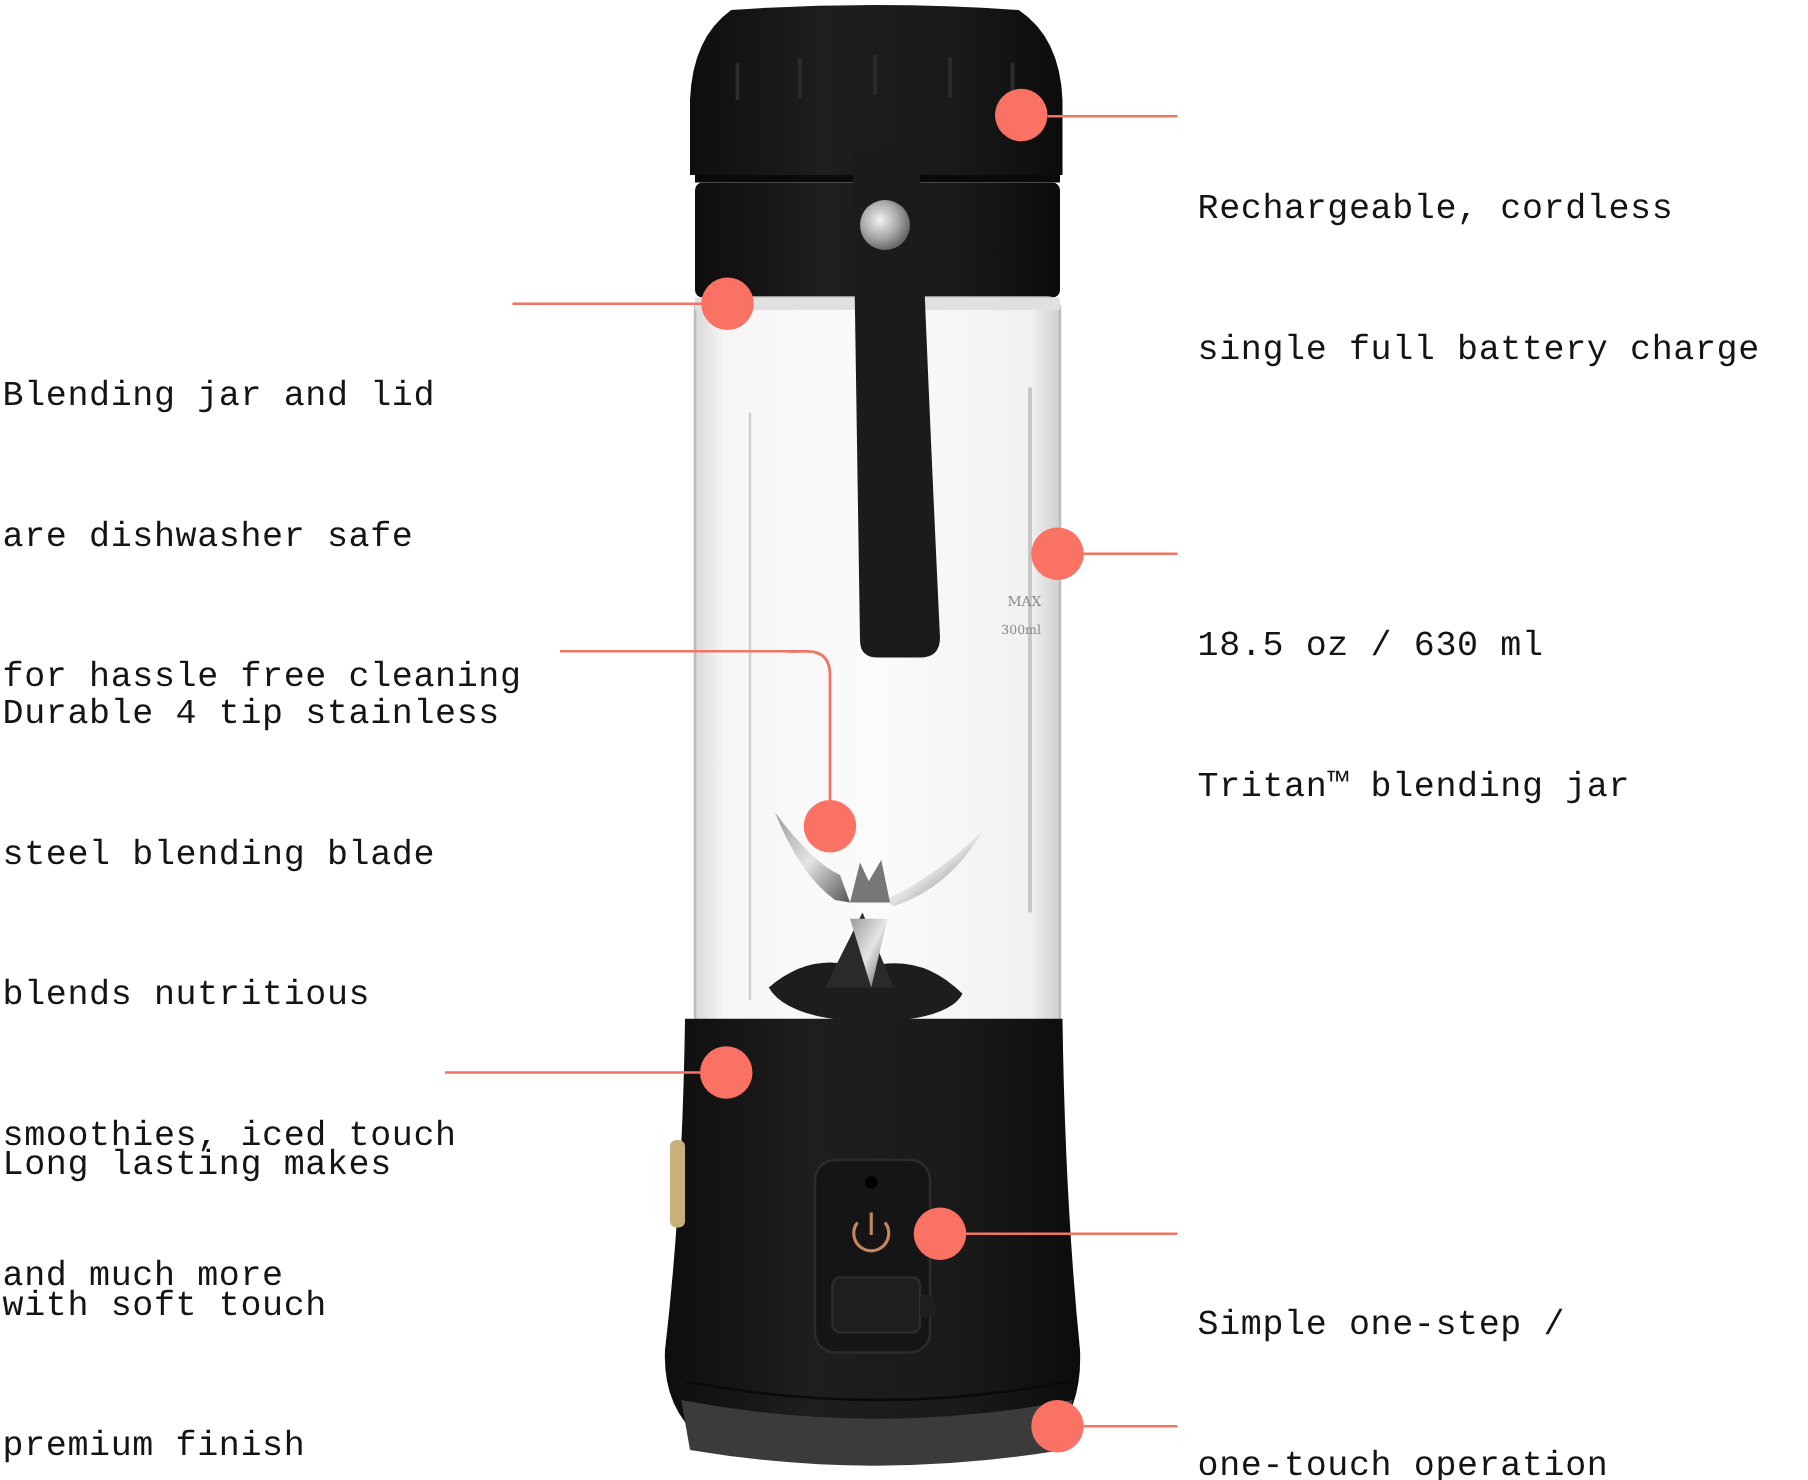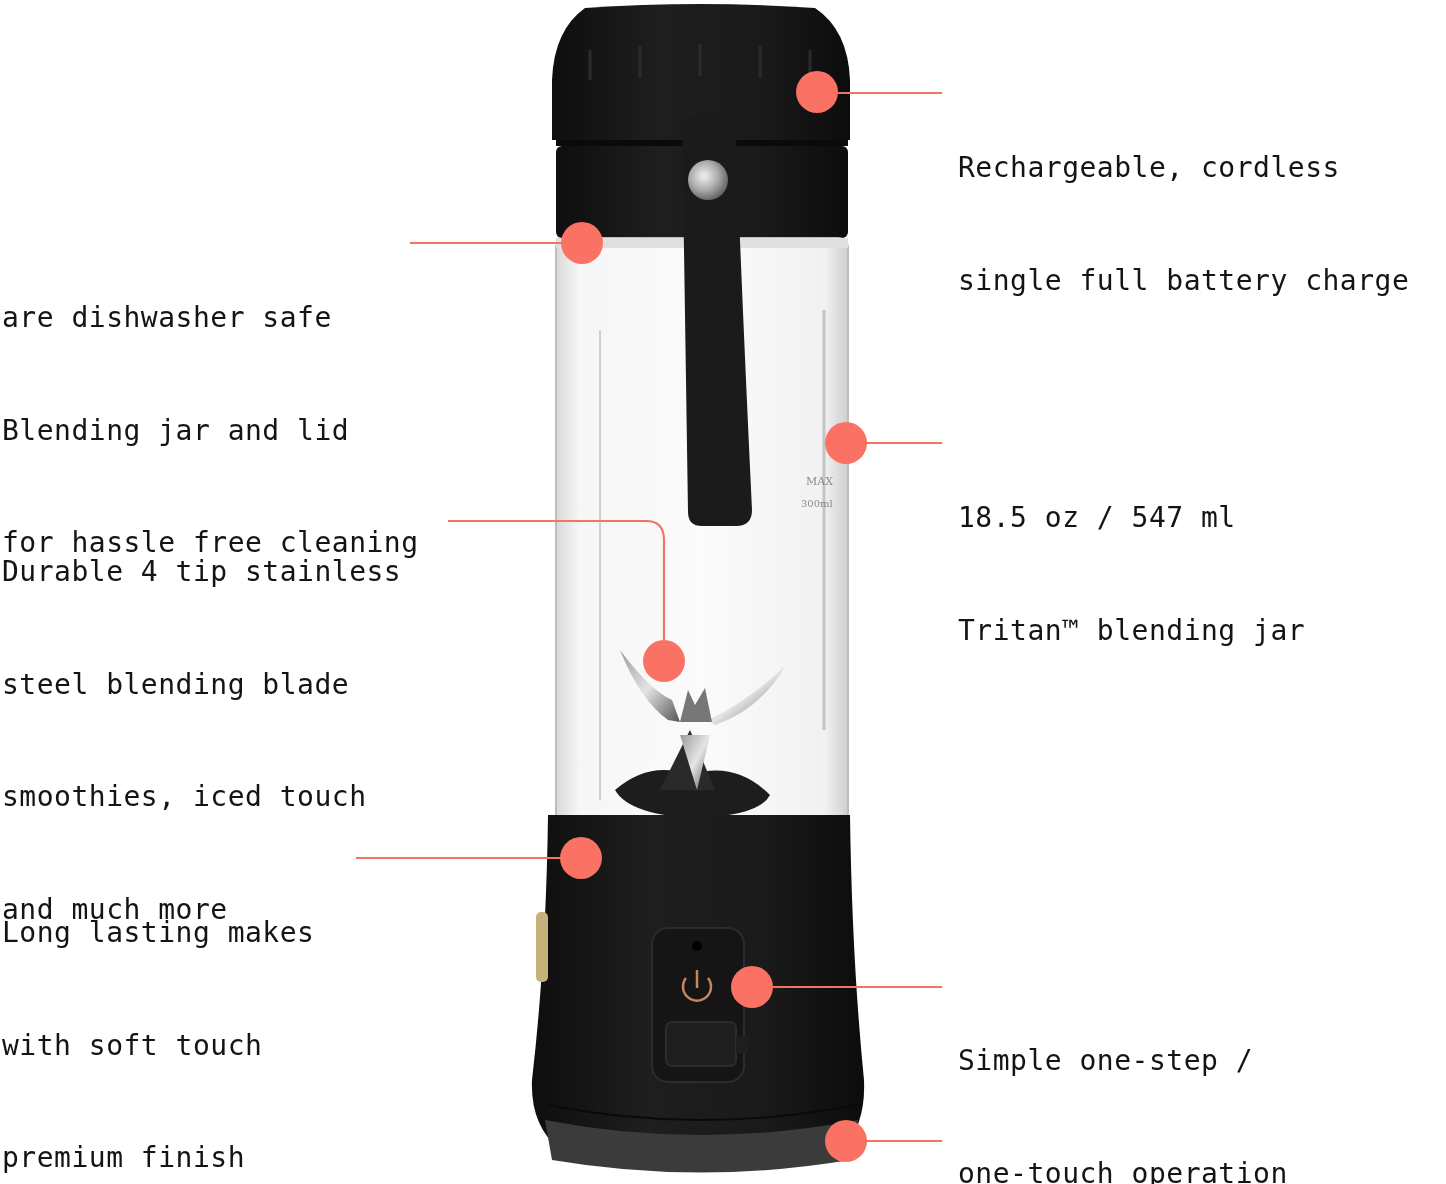--- a/index.html
+++ b/index.html
@@ -1,19 +1,19 @@
 <!DOCTYPE html>
 <html><head>
 <meta charset="utf-8">
 <style>
   html, body { margin: 0; padding: 0; background: #ffffff; }
   body { width: 1446px; height: 1184px; position: relative; overflow: hidden;
          font-family: "DejaVu Sans Mono", "Liberation Mono", monospace; color: #111111; }
   .callout-text { position: absolute; font-size: 28px; line-height: 37.5px; letter-spacing: 0.5px;
-                  white-space: pre; color: #141414; }
+                  white-space: pre; color: #141414; font-family: Liberation Mono, monospace; }
   .callout-text span { display: block; }
   .leader { position: absolute; height: 2px; background: #f07565; }
   .dot { position: absolute; width: 42px; height: 42px; border-radius: 50%; background: #fa7263; }
   svg.product { position: absolute; left: 0; top: 0; }
 </style>
 </head>
 <body>
 
 <svg class="product" width="1446" height="1184" viewBox="0 0 1446 1184">
   <defs>
@@ -114,33 +114,34 @@
 
 <div class="leader" style="left:862px; top:1140px; width:80px;"></div>
 <div class="dot" style="left:825px; top:1120px;"></div>
 
 <div class="callout-text" style="left:958px; top:74px;">
   <span>Rechargeable, cordless</span>
   <span>single full battery charge</span>
 </div>
 
 <div class="callout-text" style="left:2px; top:224px;">
+  <span>Blending jar and lid</span>
   <span>are dishwasher safe</span>
-  <span>Blending jar and lid</span>
   <span>for hassle free cleaning</span>
 </div>
 
 <div class="callout-text" style="left:958px; top:424px;">
-  <span>18.5 oz / 547 ml</span>
+  <span>18.5 oz / 630 ml</span>
   <span>Tritan™ blending jar</span>
 </div>
 
 <div class="callout-text" style="left:2px; top:478px;">
   <span>Durable 4 tip stainless</span>
   <span>steel blending blade</span>
+  <span>blends nutritious</span>
   <span>smoothies, iced touch</span>
   <span>and much more</span>
 </div>
 
 <div class="callout-text" style="left:2px; top:839px;">
   <span>Long lasting makes</span>
   <span>with soft touch</span>
   <span>premium finish</span>
 </div>
 

